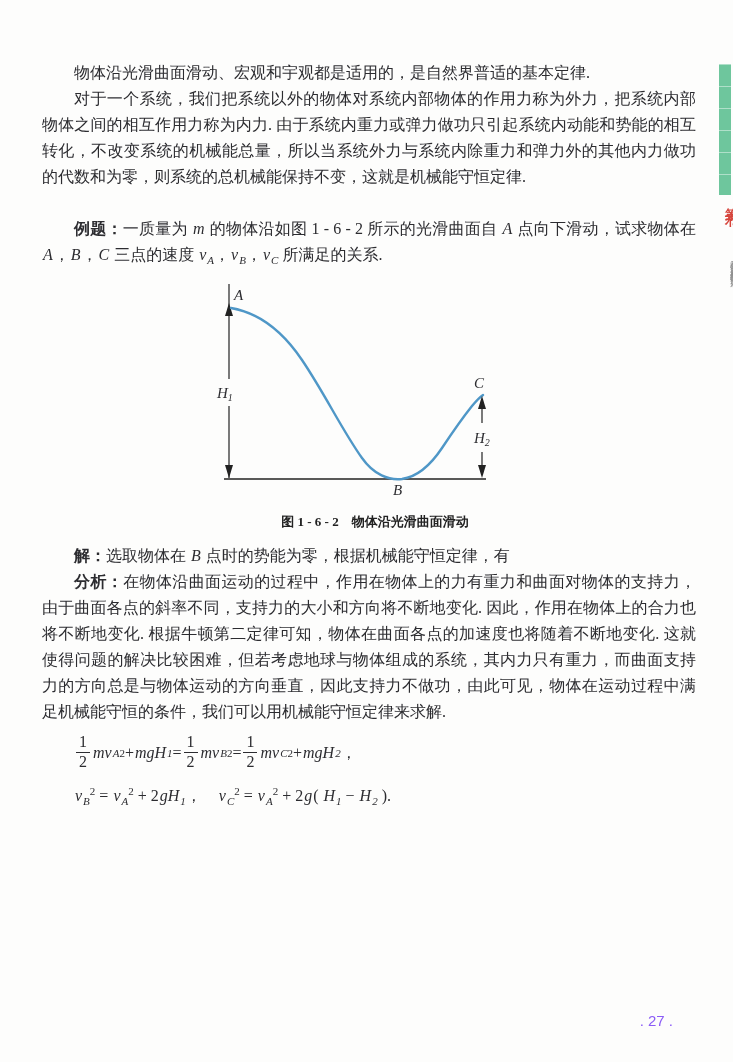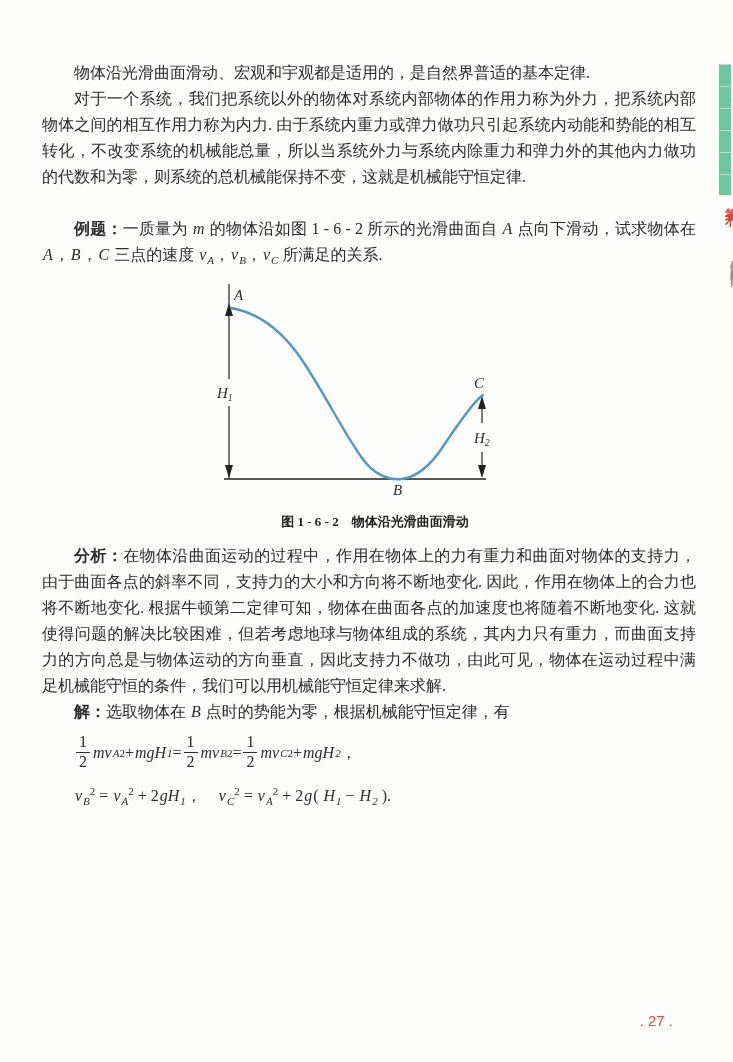--- a/index.html
+++ b/index.html
@@ -32,21 +32,21 @@
     font-style:normal;line-height:1.05;transform:translateY(-1px);}
   .frac .num{display:block;border-bottom:1.3px solid #2c2c30;padding:0 3px 1px;}
   .frac .den{display:block;padding:1px 3px 0;}
 
   
   figure{margin:14px 0 12px 142px;width:382px;}
   figcaption{margin-top:9px;text-align:center;font-weight:bold;font-size:13px;color:#222;}
   .fig-label{font-family:"Liberation Serif","DejaVu Serif",serif;font-style:italic;font-size:15px;fill:#2c2c30;}
   .fig-sub{font-size:10px;}
 
-  .pageno{position:absolute;top:1012px;right:60px;font-size:15px;color:#ef4444;
+  .pageno{position:absolute;top:1012px;right:60px;font-size:15px;color:#8b5cf6;
     font-family:"Liberation Sans","DejaVu Sans",sans-serif;}
 </style>
 </head>
 <body>
 
 <div class="page">
 
   <div class="side-tab"></div>
   <div class="side-label red">第六节</div>
   <div class="side-label gray">动量守恒定律和机械能守恒定律</div>
@@ -81,23 +81,23 @@
 
         <text class="fig-label" x="50" y="18">A</text>
         <text class="fig-label" x="209" y="213">B</text>
         <text class="fig-label" x="290" y="106">C</text>
         <text class="fig-label" x="33" y="116"><tspan>H</tspan><tspan class="fig-sub" dy="3">1</tspan></text>
         <text class="fig-label" x="290" y="161"><tspan>H</tspan><tspan class="fig-sub" dy="3">2</tspan></text>
       </svg>
       <figcaption>图 1 - 6 - 2　物体沿光滑曲面滑动</figcaption>
     </figure>
 
+    <p><b>解：</b><span>选取物体在 <em class="var">B</em> 点时的势能为零，根据机械能守恒定律，有</span></p>
+
     <p><b>分析：</b><span>在物体沿曲面运动的过程中，作用在物体上的力有重力和曲面对物体的支持力，由于曲面各点的斜率不同，支持力的大小和方向将不断地变化. 因此，作用在物体上的合力也将不断地变化. 根据牛顿第二定律可知，物体在曲面各点的加速度也将随着不断地变化. 这就使得问题的解决比较困难，但若考虑地球与物体组成的系统，其内力只有重力，而曲面支持力的方向总是与物体运动的方向垂直，因此支持力不做功，由此可见，物体在运动过程中满足机械能守恒的条件，我们可以用机械能守恒定律来求解.</span></p>
-
-    <p><b>解：</b><span>选取物体在 <em class="var">B</em> 点时的势能为零，根据机械能守恒定律，有</span></p>
 
     <div class="equation tall"><span class="frac">
           <span class="num">1</span>
           <span class="den">2</span>
         </span><em class="var">mv</em><sub class="var">A</sub><sup>2</sup> + <em class="var">mgH</em><sub class="var">1</sub> = <span class="frac">
           <span class="num">1</span>
           <span class="den">2</span>
         </span><em class="var">mv</em><sub class="var">B</sub><sup>2</sup> = <span class="frac">
           <span class="num">1</span>
           <span class="den">2</span>

